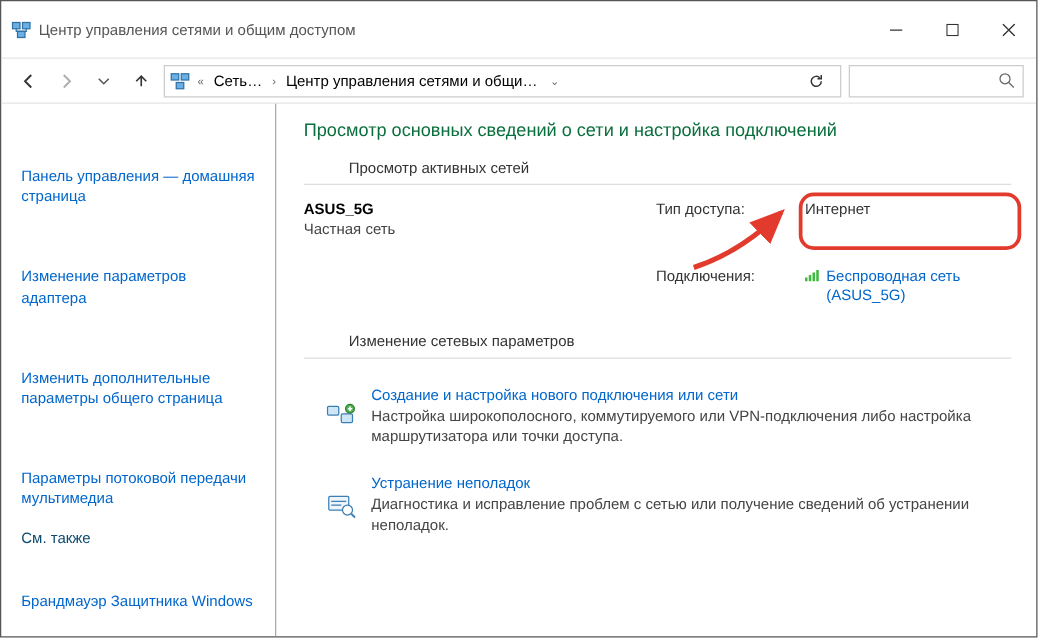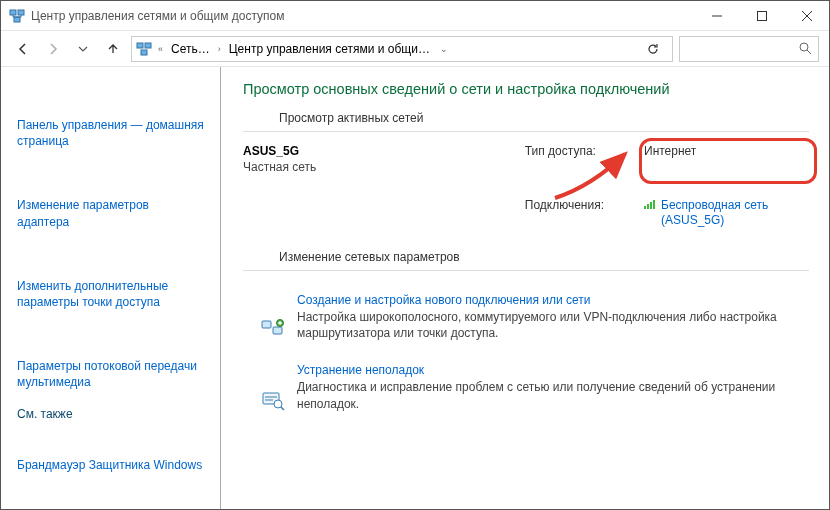--- a/index.html
+++ b/index.html
@@ -8,21 +8,21 @@
     font-size: 12px;
     color: #000;
     background: #fff;
     width: 830px;
     height: 510px;
     overflow: hidden;
     border: 1px solid #555;
   }
   
   .titlebar {
-    height: 30px;
+    height: 46px;
     display: flex;
     align-items: center;
     padding: 0 0 0 8px;
     border-bottom: 1px solid #e5e5e5;
     color: #555;
   }
   .app-icon {
     width: 16px; height: 16px;
     display: inline-flex; align-items: center; justify-content: center;
     margin-right: 6px;
@@ -147,21 +147,21 @@
     border-radius: 12px;
     top: -6px; right: -8px;
     width: 178px; height: 46px;
     pointer-events:none;
   }
   .arrow {
     position:absolute;
     pointer-events:none;
   }
   .item {
-    display:flex; align-items:flex-end; gap:12px;
+    display:flex; align-items:center; gap:12px;
     margin: 22px 0 14px 18px;
   }
   .item .icon {
     width: 24px; height: 24px; flex:0 0 24px;
     display:flex;align-items:center;justify-content:center;
   }
   .item .link { color:#0066cc; font-size:12px; }
   .item .desc { color:#444; font-size:12px; margin-top:2px; line-height:1.35; }
   svg { display:block; }
 </style>
@@ -245,21 +245,21 @@
         </svg>
     </span>
   </div>
 </div>
 
 <div class="main">
 
   <div class="sidebar">
     <a class="side-link">Панель управления — домашняя страница</a>
     <a class="side-link">Изменение параметров адаптера</a>
-    <a class="side-link">Изменить дополнительные параметры точки доступа</a>
+    <a class="side-link">Изменить дополнительные параметры общего страница</a>
     <a class="side-link">Параметры потоковой передачи мультимедиа</a>
     <div class="bottom">
       <div class="see-also">См. также</div>
       <a class="side-link">Брандмауэр Защитника Windows</a>
       <a class="side-link">Свойства браузера</a>
     </div>
   </div>
 
   <div class="content">
     <div class="page-title">Просмотр основных сведений о сети и настройка подключений</div>

